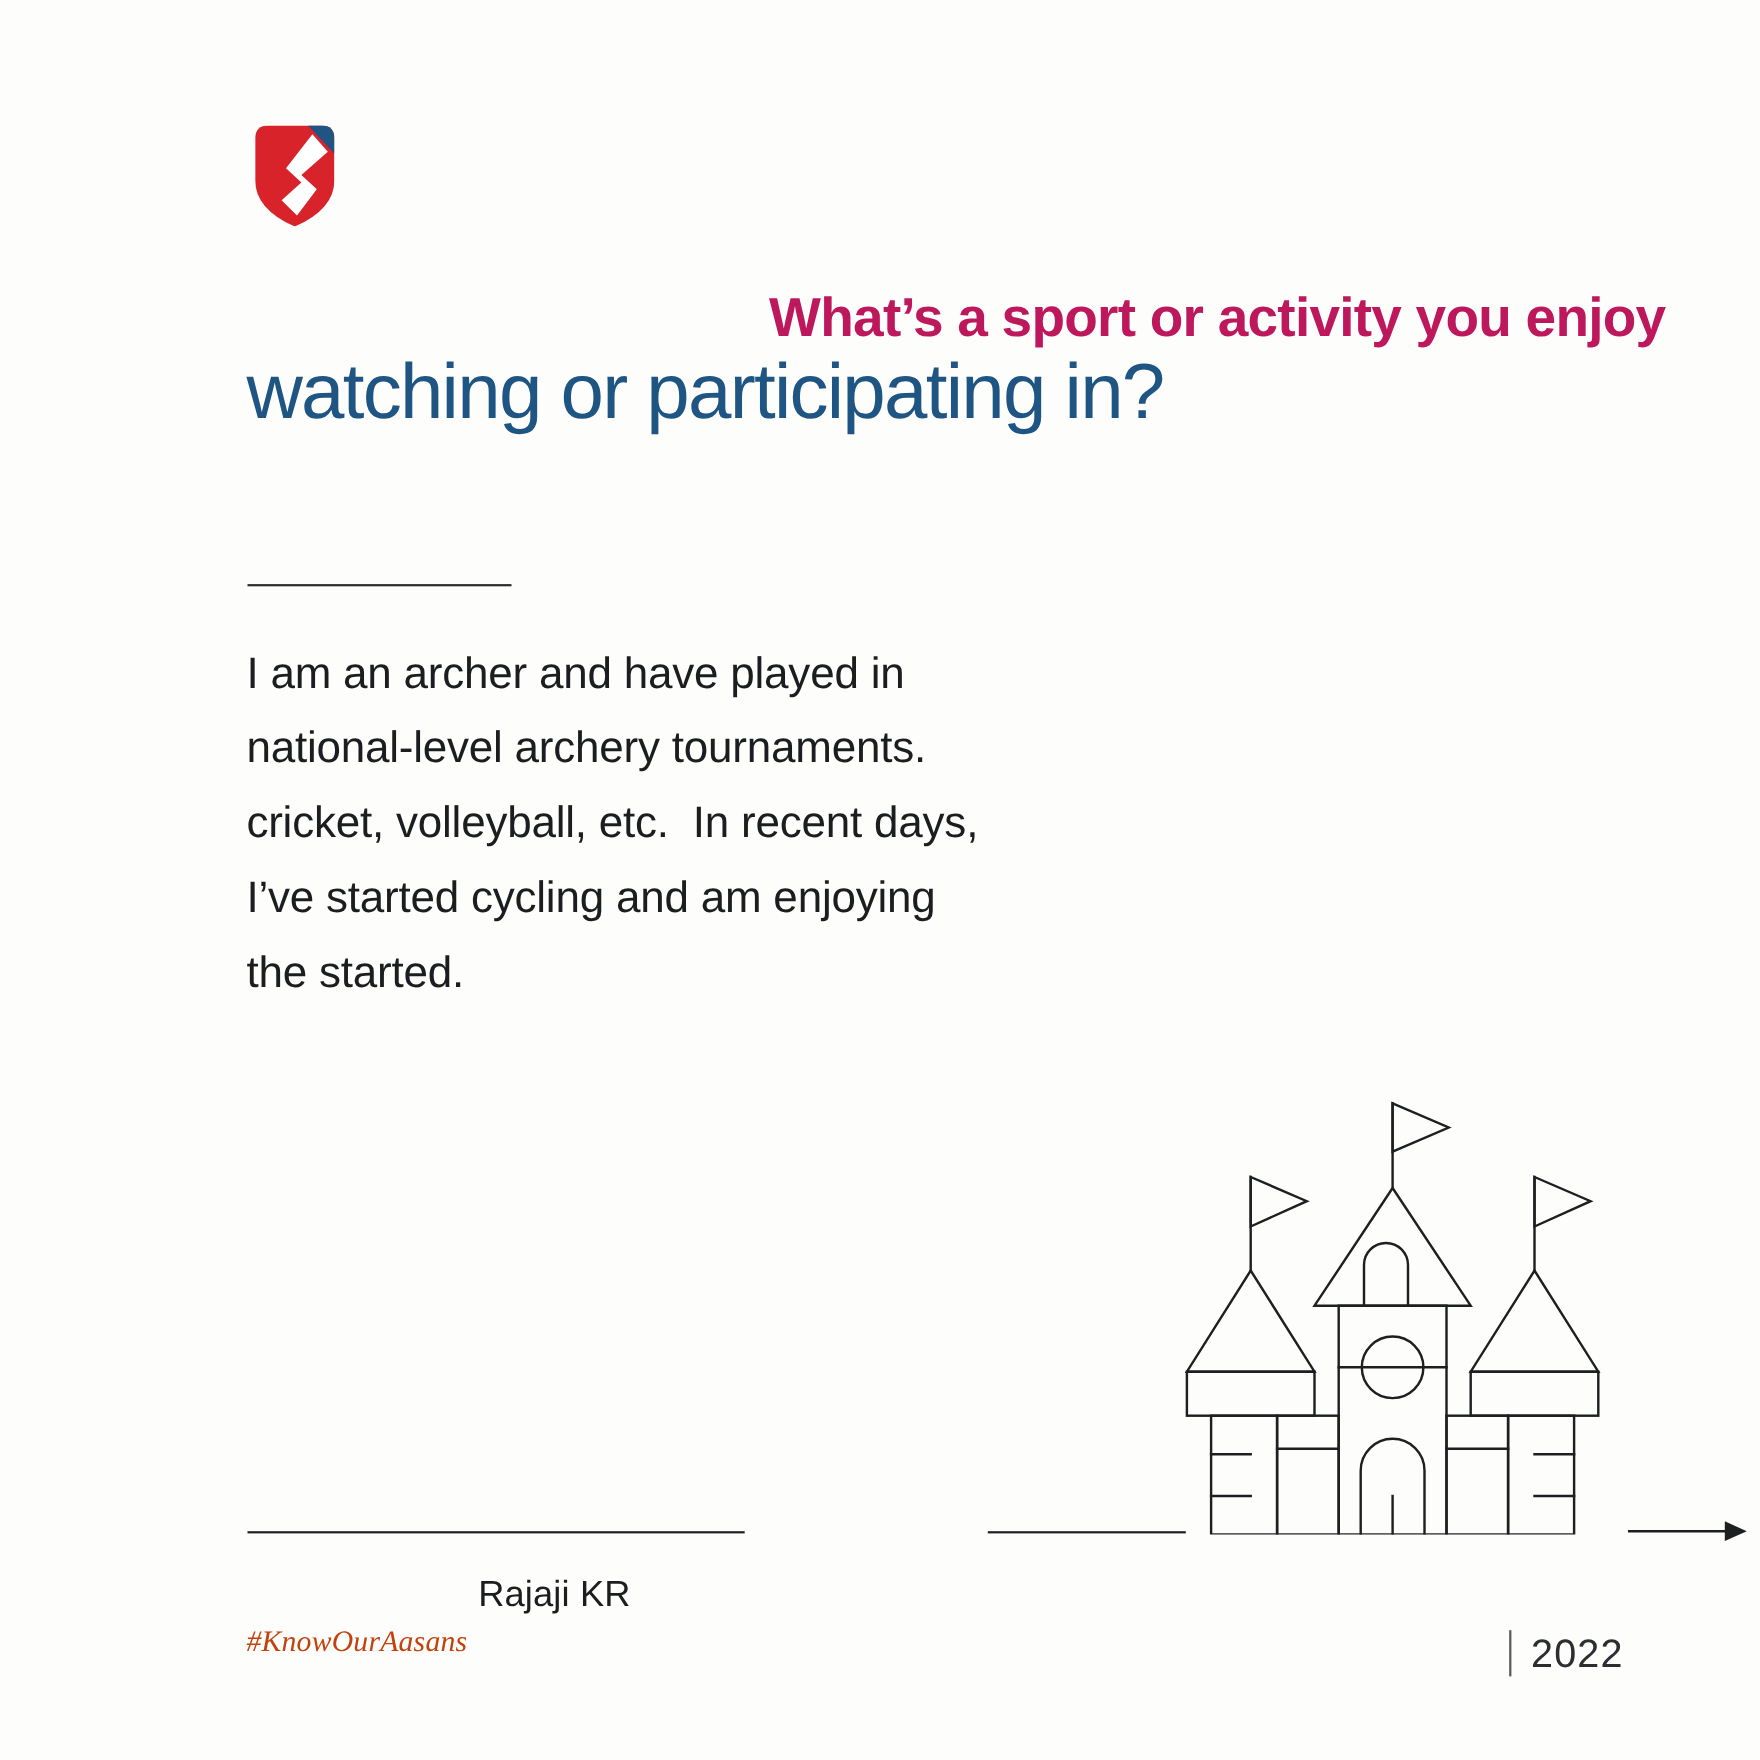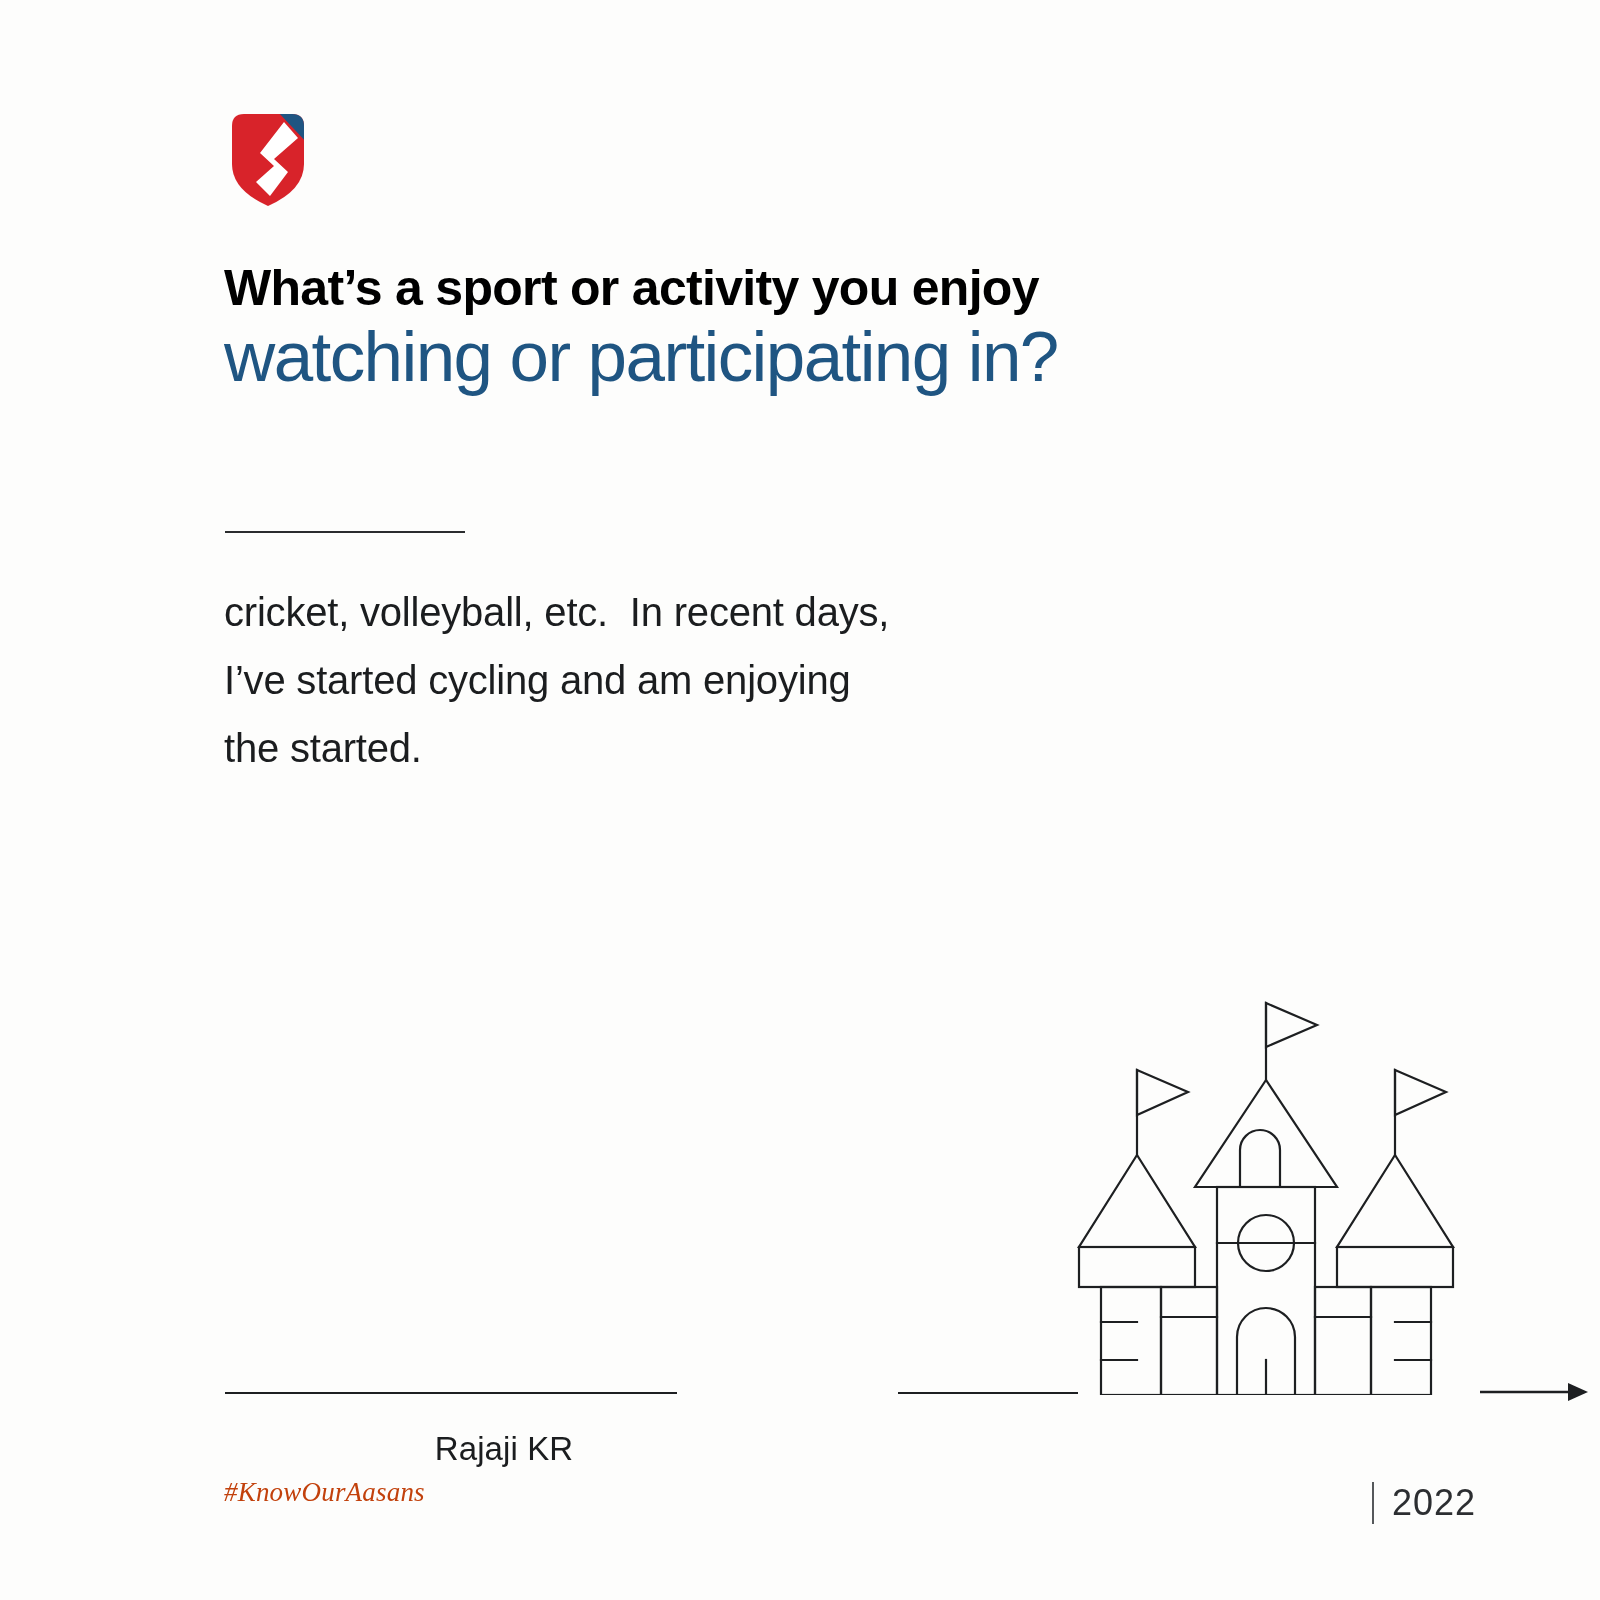--- a/index.html
+++ b/index.html
@@ -33,23 +33,24 @@
   #headline {
     position: absolute;
     left: 224px;
     top: 262px;
     width: 1290px;
   }
   .head-line-1 {
     font-size: 50px;
     font-weight: bold;
     letter-spacing: -0.7px;
-    color: #000000;
+    color: #be185d;
     line-height: 1.06;
     white-space: nowrap;
+    text-align: right;
   }
   .head-line-2 {
     font-size: 71px;
     font-weight: normal;
     letter-spacing: -1.6px;
     color: #1f5582;
     line-height: 1.12;
     white-space: nowrap;
     margin-top: 2px;
   }
@@ -179,20 +180,22 @@
   </div>
 
   <div id="headline">
     <div class="head-line-1">What’s a sport or activity you enjoy</div>
     <div class="head-line-2">watching or participating in?</div>
   </div>
 
   <div id="body-rule"></div>
 
   <div id="body-copy">
+    <span class="bline">I am an archer and have played in</span>
+    <span class="bline">national-level archery tournaments.</span>
     <span class="bline">cricket, volleyball, etc.  In recent days,</span>
     <span class="bline">I’ve started cycling and am enjoying</span>
     <span class="bline">the started.</span>
   </div>
 
   <div id="castle">
     <svg viewBox="0 0 420 420" xmlns="http://www.w3.org/2000/svg" fill="none" stroke="#1d1f21" stroke-width="2.2" stroke-linecap="square" stroke-linejoin="miter">
 
       <line x1="82" y1="95" x2="82" y2="180"></line>
 

